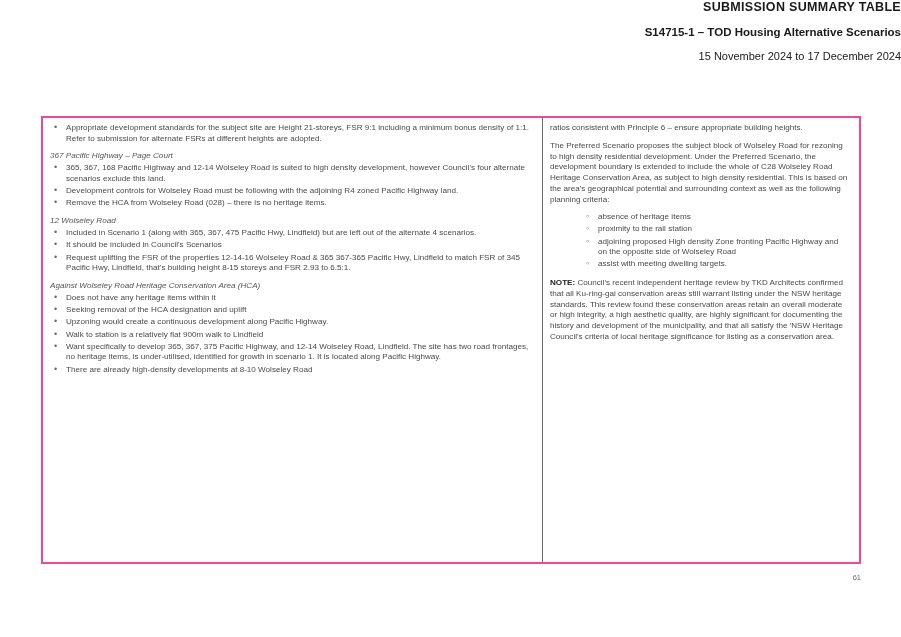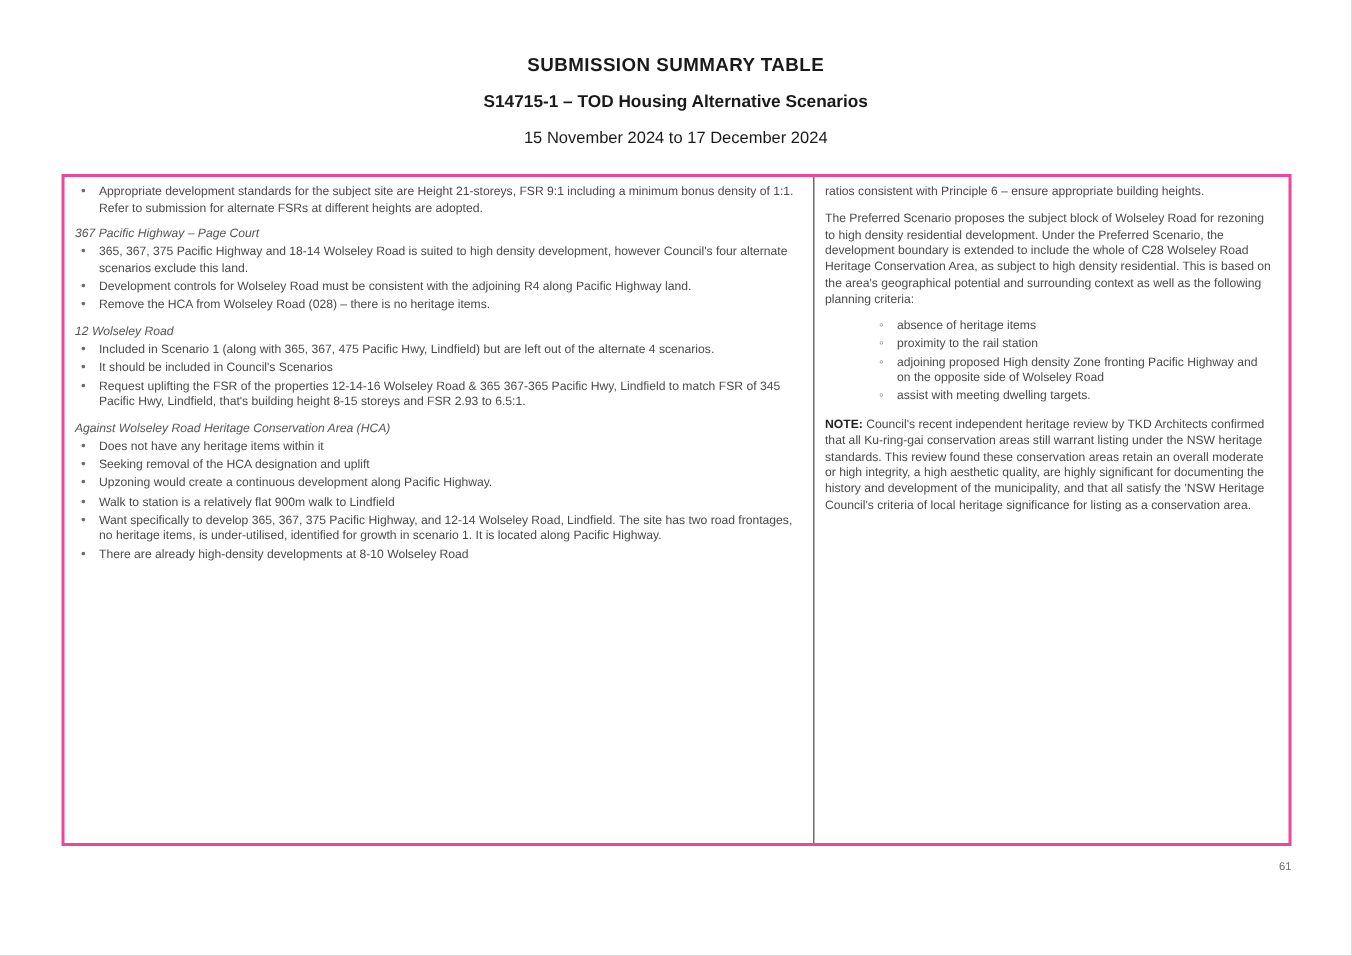--- a/index.html
+++ b/index.html
@@ -15,22 +15,21 @@
   }
   .page {
     position: absolute;
     left: 0; top: 0;
     width: 901px;
     height: 637px;
     background: #ffffff;
     box-sizing: border-box;
   }
   .doc-header {
-    text-align: center;
-    padding-top: 36px;
+    text-align: right;
   }
   .doc-header .title {
     font-size: 12.5px;
     font-weight: bold;
     color: #1a1a1a;
     letter-spacing: 0.3px;
     margin-bottom: 12px;
   }
   .doc-header .subtitle {
     font-size: 11.5px;
@@ -160,22 +159,22 @@
 
     <div class="col-left">
 
       <ul class="bullets">
         <li>Appropriate development standards for the subject site are Height 21-storeys, FSR 9:1 including a minimum bonus density of 1:1. Refer to submission for alternate FSRs at different heights are adopted.</li>
       </ul>
 
       <div class="section">
         <div class="heading">367 Pacific Highway – Page Court</div>
         <ul class="bullets">
-          <li>365, 367, 375 Pacific Highway and 18-14 Wolseley Road is suited to high density development, however Council's four alternate scenarios exclude this land.</li>
-          <li>Development controls for Wolseley Road must be consistent with the adjoining R4 along Pacific Highway land.</li>
+          <li>365, 367, 168 Pacific Highway and 12-14 Wolseley Road is suited to high density development, however Council's four alternate scenarios exclude this land.</li>
+          <li>Development controls for Wolseley Road must be following with the adjoining R4 zoned Pacific Highway land.</li>
           <li>Remove the HCA from Wolseley Road (028) – there is no heritage items.</li>
         </ul>
       </div>
 
       <div class="section">
         <div class="heading">12 Wolseley Road</div>
         <ul class="bullets">
           <li>Included in Scenario 1 (along with 365, 367, 475 Pacific Hwy, Lindfield) but are left out of the alternate 4 scenarios.</li>
           <li>It should be included in Council's Scenarios</li>
           <li>Request uplifting the FSR of the properties 12-14-16 Wolseley Road &amp; 365 367-365 Pacific Hwy, Lindfield to match FSR of 345 Pacific Hwy, Lindfield, that's building height 8-15 storeys and FSR 2.93 to 6.5:1.</li>

